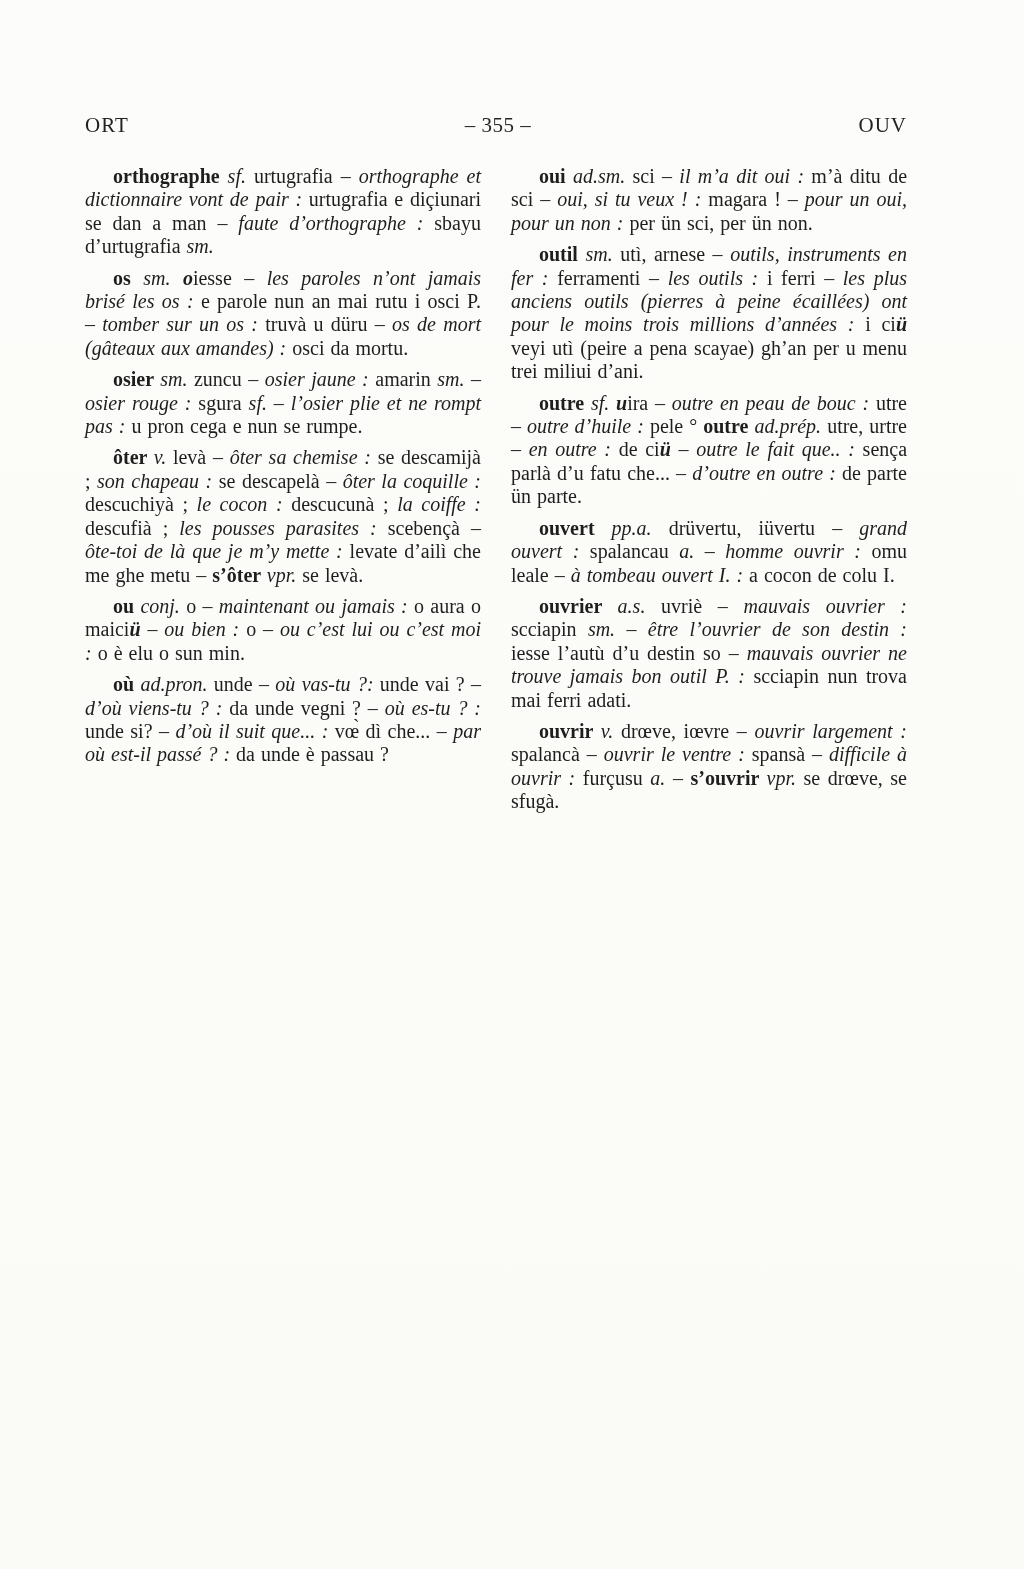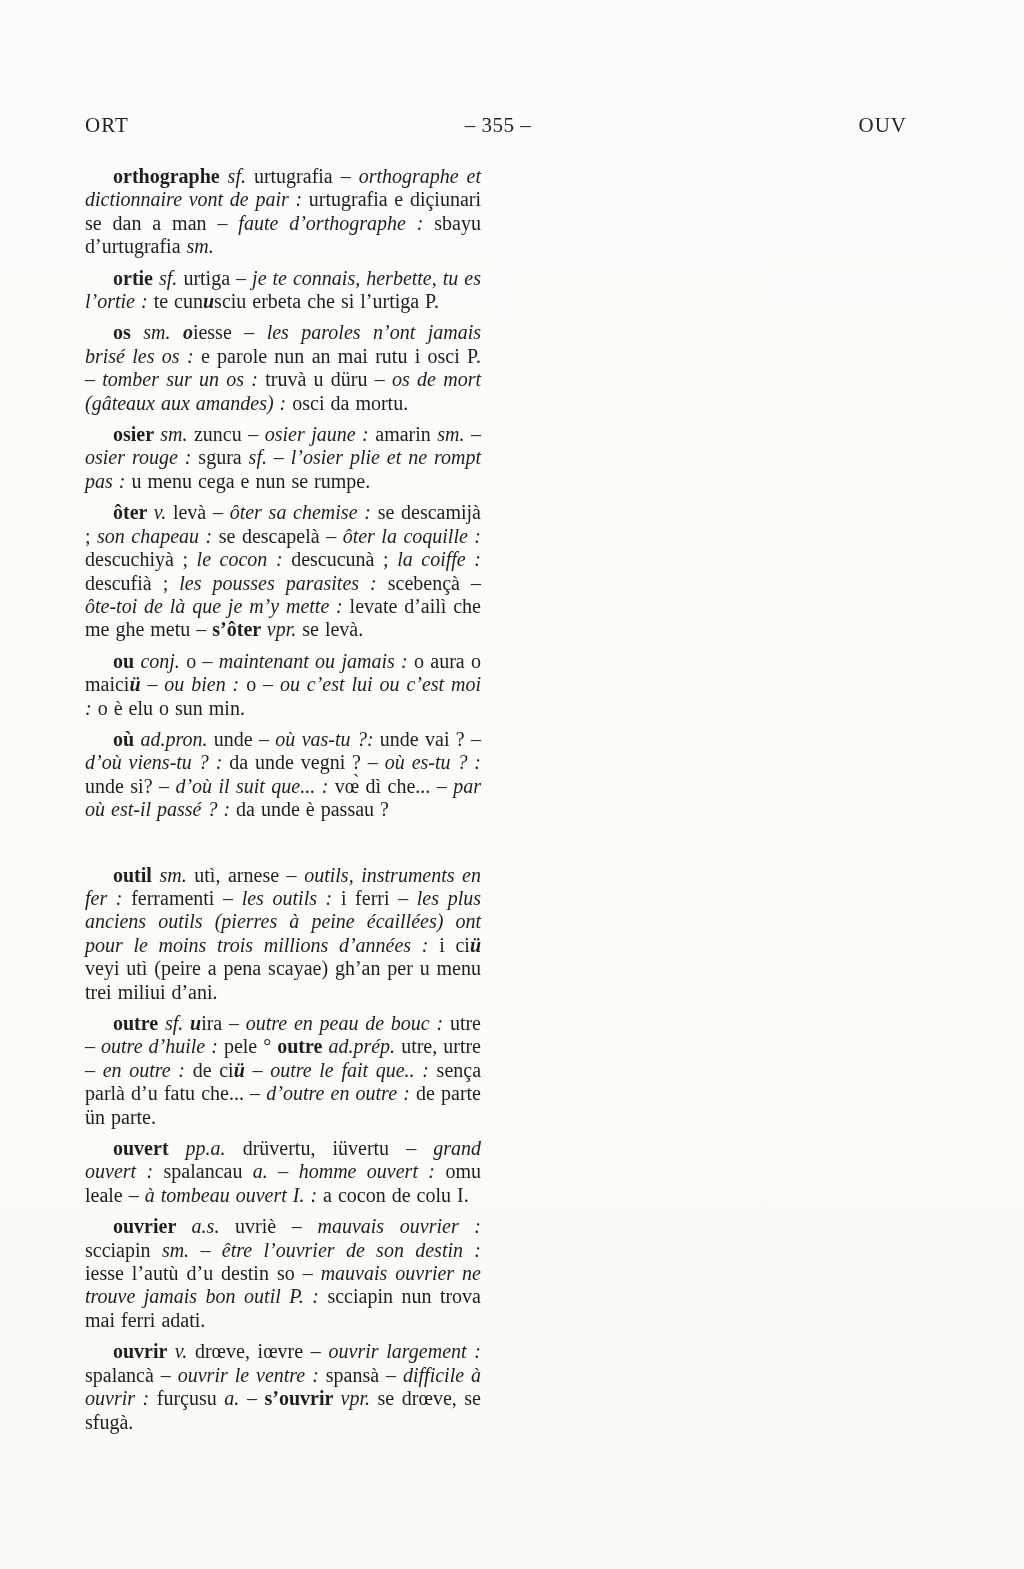--- a/index.html
+++ b/index.html
@@ -34,21 +34,20 @@
     position:absolute;
     left:4px;right:0;
     text-align:center;
     letter-spacing:0.5px;
   }
   .running-head .side{position:relative;z-index:1;}
   .columns{
     display:flex;
     gap:30px;
     margin-top:27px;
-    flex-direction:column;
   }
   .col{
     width:396px;
     text-align:justify;
     font-size:20px;
     line-height:23.4px;
     color:#1e1e1e;
     word-spacing:1px;
   }
   .entry{
@@ -66,29 +65,29 @@
 <div class="page">
   <div class="content">
     <div class="running-head">
       <span class="center">– 355 –</span>
       <span class="side">ORT</span>
       <span class="side">OUV</span>
     </div>
     <div class="columns">
       <div class="col" id="col-left">
           <p class="entry"><span class="b">orthographe </span><span class="i">sf. </span><span>urtugrafia – </span><span class="i">orthographe et dictionnaire vont de pair : </span><span>urtugrafia e diçiunari se dan a man – </span><span class="i">faute d’orthographe : </span><span>sbayu d’urtugrafia </span><span class="i">sm.</span></p>
-          <p class="entry"><span class="b">ortie </span><span class="i">sf. </span><span>urtiga – </span><span class="i">je te connais, herbette, tu es l’ortie : </span><span>te cun</span><span class="bi">u</span><span>sciu erbeta che si l’urtiga P.</span></p>
           <p class="entry"><span class="b">os </span><span class="i">sm. </span><span class="bi">o</span><span>iesse – </span><span class="i">les paroles n’ont jamais brisé les os : </span><span>e parole nun an mai rutu i osci P. – </span><span class="i">tomber sur un os : </span><span>truvà u düru – </span><span class="i">os de mort (gâteaux aux amandes) : </span><span>osci da mortu.</span></p>
-          <p class="entry"><span class="b">osier </span><span class="i">sm. </span><span>zuncu – </span><span class="i">osier jaune : </span><span>amarin </span><span class="i">sm. </span><span>– </span><span class="i">osier rouge : </span><span>sgura </span><span class="i">sf. </span><span>– </span><span class="i">l’osier plie et ne rompt pas : </span><span>u menu cega e nun se rumpe.</span></p>
+          <p class="entry"><span class="b">osier </span><span class="i">sm. </span><span>zuncu – </span><span class="i">osier jaune : </span><span>amarin </span><span class="i">sm. </span><span>– </span><span class="i">osier rouge : </span><span>sgura </span><span class="i">sf. </span><span>– </span><span class="i">l’osier plie et ne rompt pas : </span><span>u pron cega e nun se rumpe.</span></p>
           <p class="entry"><span class="b">ôter </span><span class="i">v. </span><span>levà – </span><span class="i">ôter sa chemise : </span><span>se descamijà ; </span><span class="i">son chapeau : </span><span>se descapelà – </span><span class="i">ôter la coquille : </span><span>descuchiyà ; </span><span class="i">le cocon : </span><span>descucunà ; </span><span class="i">la coiffe : </span><span>descufià ; </span><span class="i">les pousses parasites : </span><span>scebençà – </span><span class="i">ôte-toi de là que je m’y mette : </span><span>levate d’ailì che me ghe metu – </span><span class="b">s’ôter </span><span class="i">vpr. </span><span>se levà.</span></p>
           <p class="entry"><span class="b">ou </span><span class="i">conj. </span><span>o – </span><span class="i">maintenant ou jamais : </span><span>o aura o maici</span><span class="bi">ü</span><span> – </span><span class="i">ou bien : </span><span>o – </span><span class="i">ou c’est lui ou c’est moi : </span><span>o è elu o sun min.</span></p>
           <p class="entry"><span class="b">où </span><span class="i">ad.pron. </span><span>unde – </span><span class="i">où vas-tu ?: </span><span>unde vai ? – </span><span class="i">d’où viens-tu ? : </span><span>da unde vegni ? – </span><span class="i">où es-tu ? : </span><span>unde si? – </span><span class="i">d’où il suit que... : </span><span>vœ̀ dì che... – </span><span class="i">par où est-il passé ? : </span><span>da unde è passau ?</span></p>
         </div>
       <div class="col" id="col-right">
+          <p class="entry"><span class="b">oui </span><span class="i">ad.sm. </span><span>sci – </span><span class="i">il m’a dit oui : </span><span>m’à ditu de sci – </span><span class="i">oui, si tu veux ! : </span><span>magara ! – </span><span class="i">pour un oui, pour un non : </span><span>per ün sci, per ün non.</span></p>
           <p class="entry"><span class="b">outil </span><span class="i">sm. </span><span>utì, arnese – </span><span class="i">outils, instruments en fer : </span><span>ferramenti – </span><span class="i">les outils : </span><span>i ferri – </span><span class="i">les plus anciens outils (pierres à peine écaillées) ont pour le moins trois millions d’années : </span><span>i ci</span><span class="bi">ü</span><span> veyi utì (peire a pena scayae) gh’an per u menu trei miliui d’ani.</span></p>
           <p class="entry"><span class="b">outre </span><span class="i">sf. </span><span class="bi">u</span><span>ira – </span><span class="i">outre en peau de bouc : </span><span>utre – </span><span class="i">outre d’huile : </span><span>pele ° </span><span class="b">outre </span><span class="i">ad.prép. </span><span>utre, urtre – </span><span class="i">en outre : </span><span>de ci</span><span class="bi">ü</span><span> – </span><span class="i">outre le fait que.. : </span><span>sença parlà d’u fatu che... – </span><span class="i">d’outre en outre : </span><span>de parte ün parte.</span></p>
-          <p class="entry"><span class="b">ouvert </span><span class="i">pp.a. </span><span>drüvertu, iüvertu – </span><span class="i">grand ouvert : </span><span>spalancau </span><span class="i">a. </span><span>– </span><span class="i">homme ouvert : </span><span>omu leale – </span><span class="i">à tombeau ouvert I. : </span><span>a cocon de colu I.</span></p>
+          <p class="entry"><span class="b">ouvert </span><span class="i">pp.a. </span><span>drüvertu, iüvertu – </span><span class="i">grand ouvert : </span><span>spalancau </span><span class="i">a. </span><span>– </span><span class="i">homme ouvrir : </span><span>omu leale – </span><span class="i">à tombeau ouvert I. : </span><span>a cocon de colu I.</span></p>
           <p class="entry"><span class="b">ouvrier </span><span class="i">a.s. </span><span>uvriè – </span><span class="i">mauvais ouvrier : </span><span>scciapin </span><span class="i">sm. </span><span>– </span><span class="i">être l’ouvrier de son destin : </span><span>iesse l’autù d’u destin so – </span><span class="i">mauvais ouvrier ne trouve jamais bon outil P. : </span><span>scciapin nun trova mai ferri adati.</span></p>
           <p class="entry"><span class="b">ouvrir </span><span class="i">v. </span><span>drœve, iœvre – </span><span class="i">ouvrir largement : </span><span>spalancà – </span><span class="i">ouvrir le ventre : </span><span>spansà – </span><span class="i">difficile à ouvrir : </span><span>furçusu </span><span class="i">a. </span><span>– </span><span class="b">s’ouvrir </span><span class="i">vpr. </span><span>se drœve, se sfugà.</span></p>
         </div>
     </div>
   </div>
 </div>
 
 </body></html>

